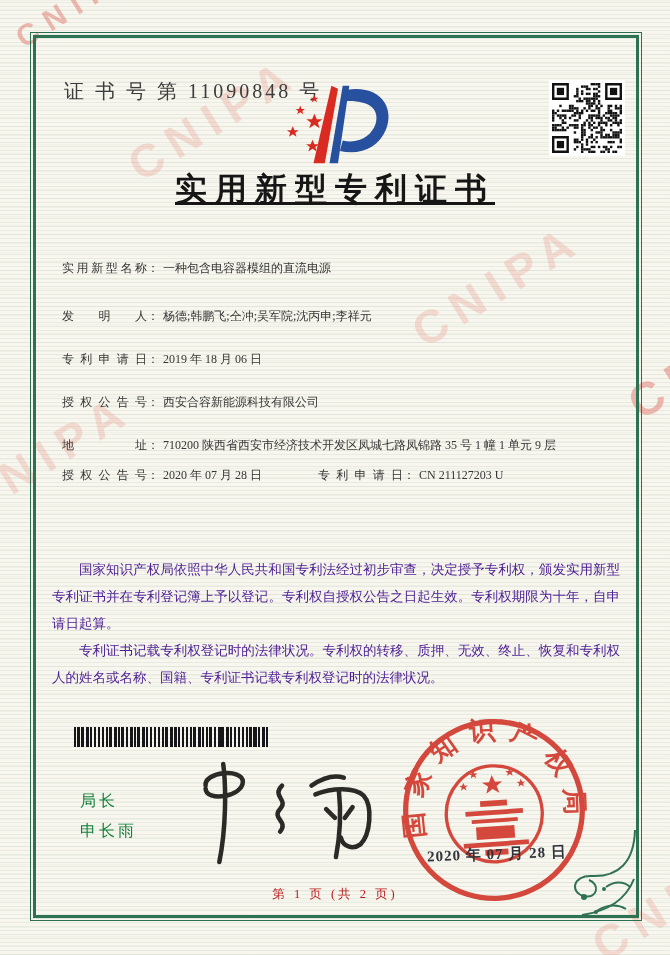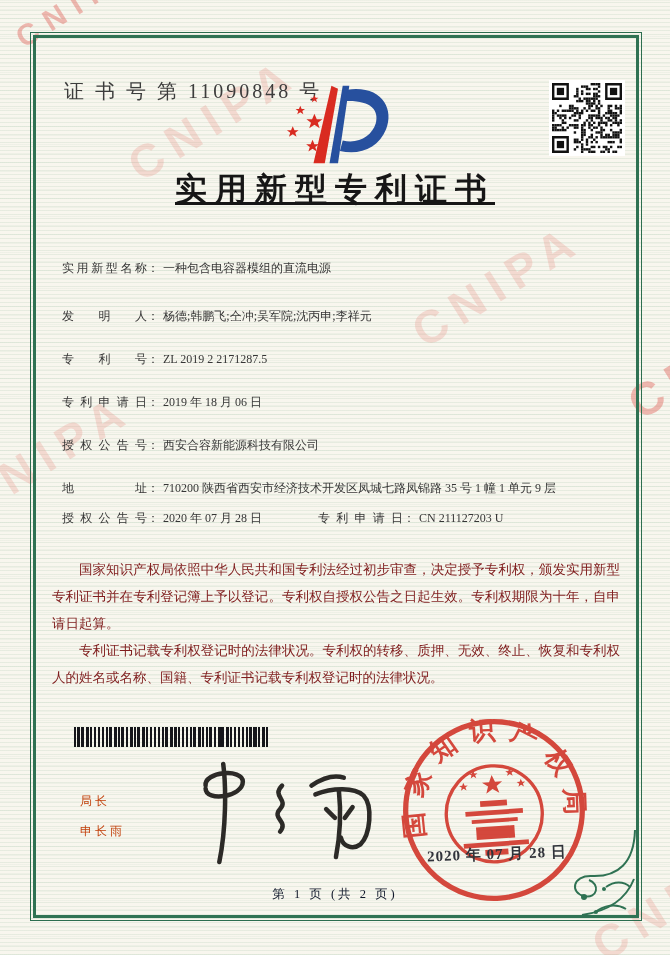--- a/index.html
+++ b/index.html
@@ -36,40 +36,40 @@
   .fields { position:absolute; left:62px; top:258px; width:556px; font-size:12px; color:#363636; }
   .frow { margin-bottom:22px; line-height:21px; }
   .frow.gap { margin-bottom:27px; }
   .frow.addr { margin-bottom:9px; }
   .flabel { display:inline-block; width:85px; text-align:justify; text-align-last:justify; vertical-align:top; }
   .fcolon { vertical-align:top; }
   .fvalue { display:inline-block; vertical-align:top; max-width:428px; margin-left:4px; }
   .grant-pair2 { margin-left:56px; }
 
   .paras { position:absolute; left:52px; top:556px; width:568px; font-size:13.5px;
-    line-height:27px; color:#7f1d1d; text-align:justify; }
+    line-height:27px; color:#4c1d95; text-align:justify; }
   .paras p { text-indent:2em; }
 
   .barcode { position:absolute; left:74px; top:727px; width:196px; height:20px;
     background:
       repeating-linear-gradient(90deg,#15151a 0 2px,transparent 2px 4px),
       repeating-linear-gradient(90deg,#15151a 0 1px,transparent 1px 7px),
       repeating-linear-gradient(90deg,transparent 0 3px,#15151a 3px 4px,transparent 4px 11px);
   }
 
-  .signer { position:absolute; left:80px; top:786px; font-size:12px; color:#c2410c;
+  .signer { position:absolute; left:80px; top:786px; font-size:16px; color:#15803d;
     letter-spacing:3px; line-height:30px; }
   .signature { position:absolute; left:186px; top:758px; }
 
   .seal { position:absolute; left:398px; top:714px; transform:rotate(-4deg); opacity:0.92; }
   .seal-date { position:absolute; left:412px; top:845px; width:170px; text-align:center;
     font-size:15px; font-weight:bold; color:#30333a; letter-spacing:1px; transform:rotate(-2deg); }
 
   .footer { position:absolute; left:0; top:886px; width:100%; text-align:center;
-    font-size:12.5px; color:#0f172a; letter-spacing:3px; }
+    font-size:12.5px; color:#b91c1c; letter-spacing:3px; }
 
   .corner-orn { position:absolute; right:32px; bottom:36px; }
 </style>
 </head>
 <body>
 
 <div class="page">
 
   <div class="texture"></div>
 
@@ -398,23 +398,20 @@
   <div class="title">实用新型专利证书</div>
 
   <div class="fields">
     <div class="frow gap">
       <span class="flabel">实用新型名称</span><span class="fcolon">：</span><span class="fvalue">一种包含电容器模组的直流电源</span>
     </div>
     <div class="frow">
       <span class="flabel">发明人</span><span class="fcolon">：</span><span class="fvalue">杨德;韩鹏飞;仝冲;吴军院;沈丙申;李祥元</span>
     </div>
     <div class="frow">
-      <span class="flabel">专利号</span><span class="fcolon">：</span><span class="fvalue">ZL 2019 2 2171287.5</span>
-    </div>
-    <div class="frow">
       <span class="flabel">专利申请日</span><span class="fcolon">：</span><span class="fvalue">2019 年 18 月 06 日</span>
     </div>
     <div class="frow">
       <span class="flabel">授权公告号</span><span class="fcolon">：</span><span class="fvalue">西安合容新能源科技有限公司</span>
     </div>
     <div class="frow addr">
       <span class="flabel">地址</span><span class="fcolon">：</span><span class="fvalue">710200 陕西省西安市经济技术开发区凤城七路凤锦路 35 号 1 幢 1 单元 9 层</span>
     </div>
     <div class="frow">
       <span class="flabel">授权公告号</span><span class="fcolon">：</span><span class="fvalue">2020 年 07 月 28 日</span><span class="grant-pair2"><span class="flabel">专利申请日</span><span class="fcolon">：</span><span class="fvalue">CN 211127203 U</span></span>

